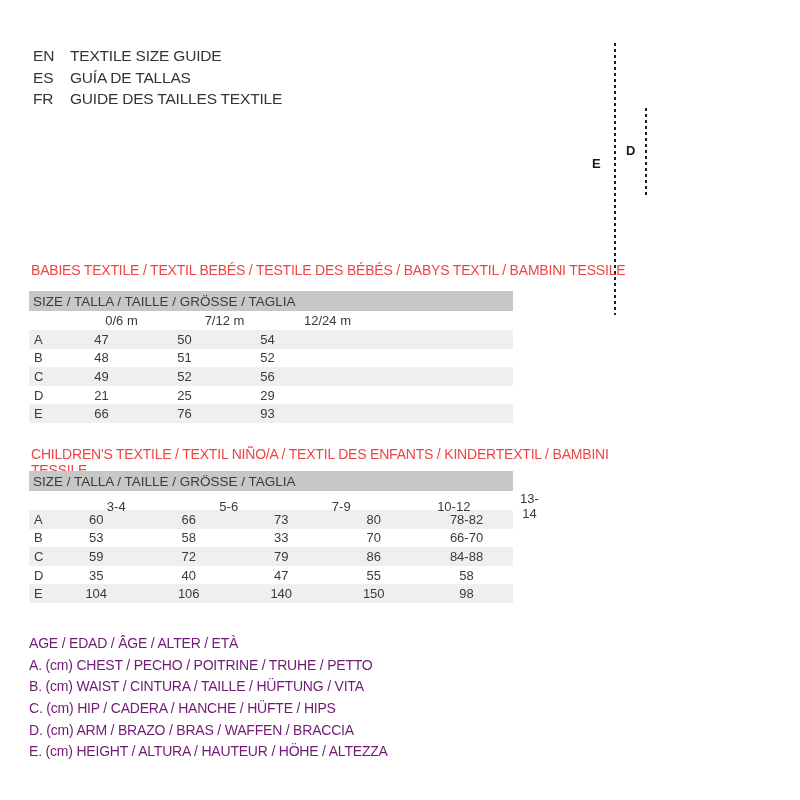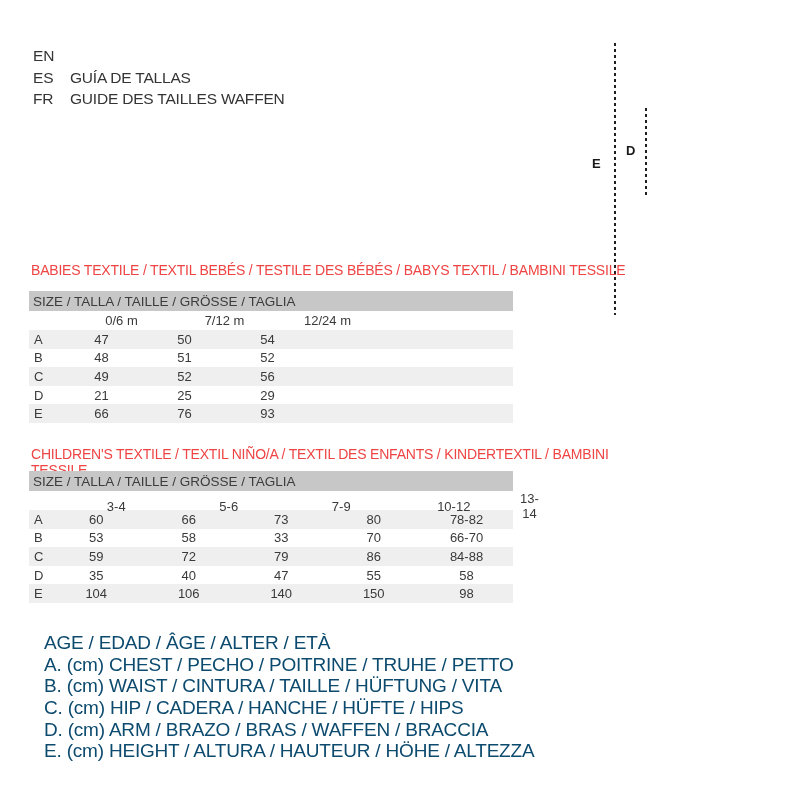--- a/index.html
+++ b/index.html
@@ -28,39 +28,40 @@
   .bar{height:20px;background:var(--bar,#c7c7c7);display:flex;align-items:center;padding-left:4px;box-sizing:border-box;font-size:13.5px;color:#3c3c3c;}
   .trow{display:grid;height:18.6px;align-items:center;}
   .trow.cols{height:19px;gap:20px;}
   .babies .trow{grid-template-columns:31px 83px 83px 83px 1fr;}
   .children .trow{grid-template-columns:21px 92.5px 92.5px 92.5px 92.5px 1fr;}
   .trow.stripe{background:var(--stripe,#efefef);}
   .cell{text-align:center;}
   .label-cell{text-align:left;padding-left:5px;}
 
   
-  .legend{position:absolute;left:44px;top:632px;font-size:19px;letter-spacing:-0.2px;color:#0c4a6e;}
+  .legend{position:absolute;left:29px;top:632px;font-size:14px;letter-spacing:-0.2px;color:#701a75;}
   .legend-line{height:21.7px;display:flex;align-items:center;}
 </style>
 </head>
 <body>
 
 <div class="canvas">
 
   <div class="langs">
     <div class="lang-row">
       <span class="lang-code">EN</span>
+      <span>TEXTILE SIZE GUIDE</span>
     </div>
     <div class="lang-row">
       <span class="lang-code">ES</span>
       <span>GUÍA DE TALLAS</span>
     </div>
     <div class="lang-row">
       <span class="lang-code">FR</span>
-      <span>GUIDE DES TAILLES WAFFEN</span>
+      <span>GUIDE DES TAILLES TEXTILE</span>
     </div>
   </div>
 
   <div class="vdash" style="left:614px;top:43px;height:272px;"></div>
   <span class="mlabel" style="left:592px;top:156px;">E</span>
 
   <div class="vdash" style="left:645px;top:108px;height:88px;"></div>
   <span class="mlabel" style="left:626px;top:143px;">D</span>
 
   <svg class="silhouette" viewBox="0 0 90 272" xmlns="http://www.w3.org/2000/svg">

